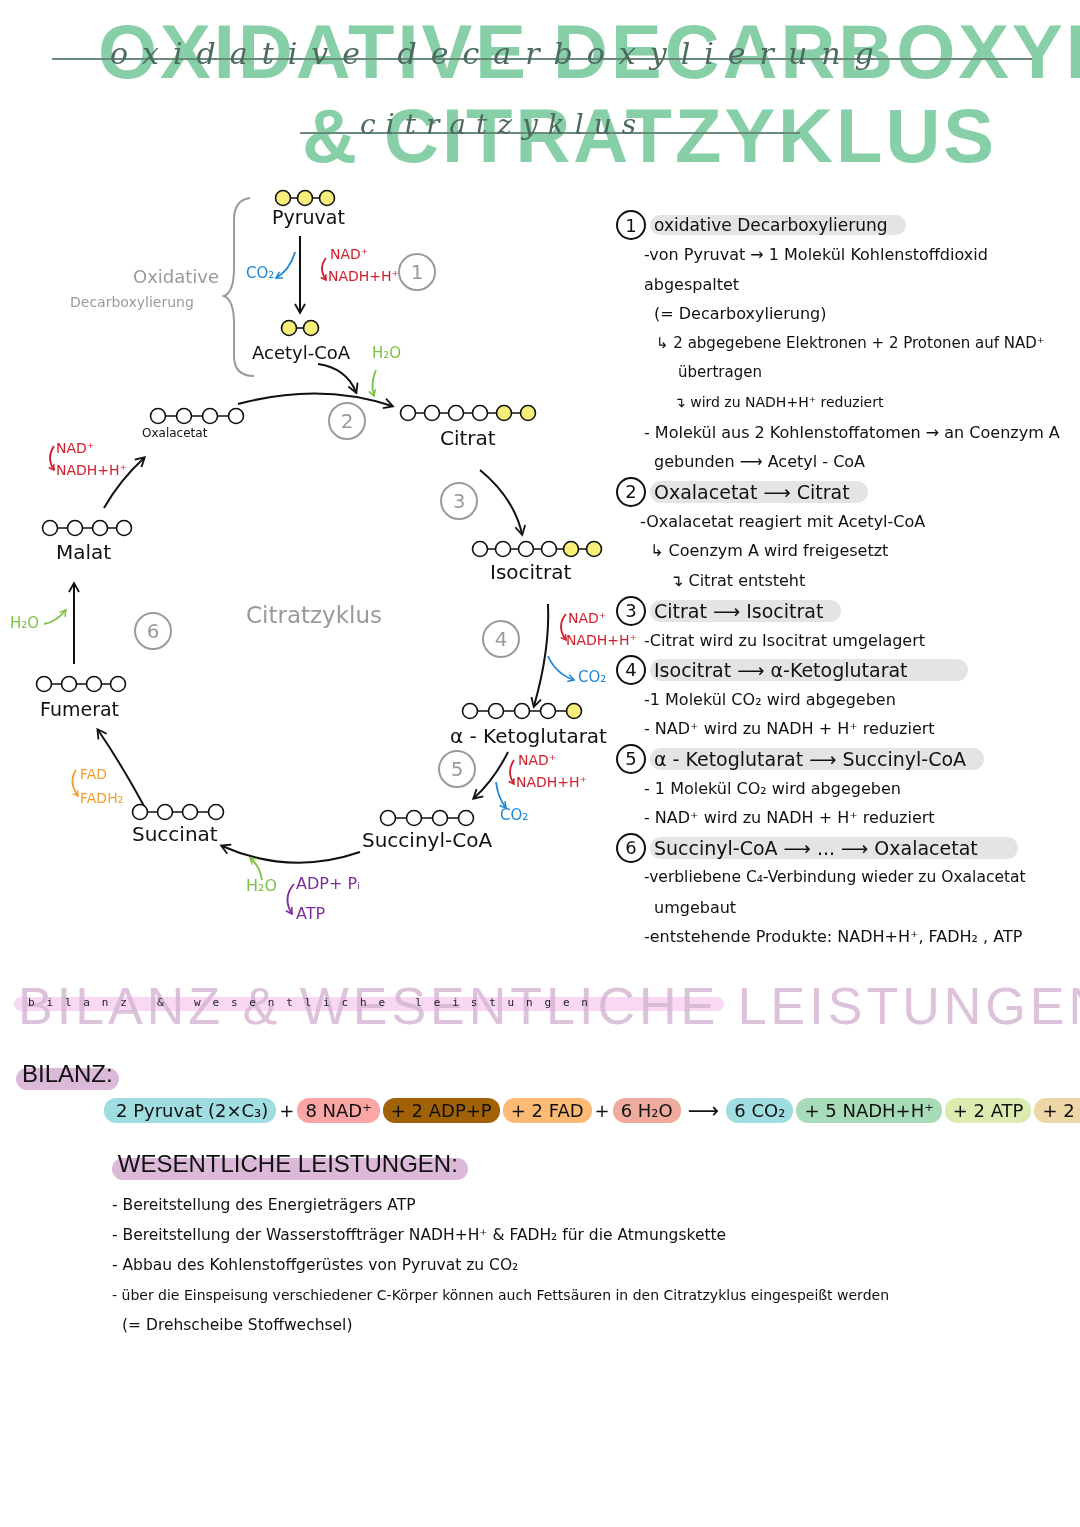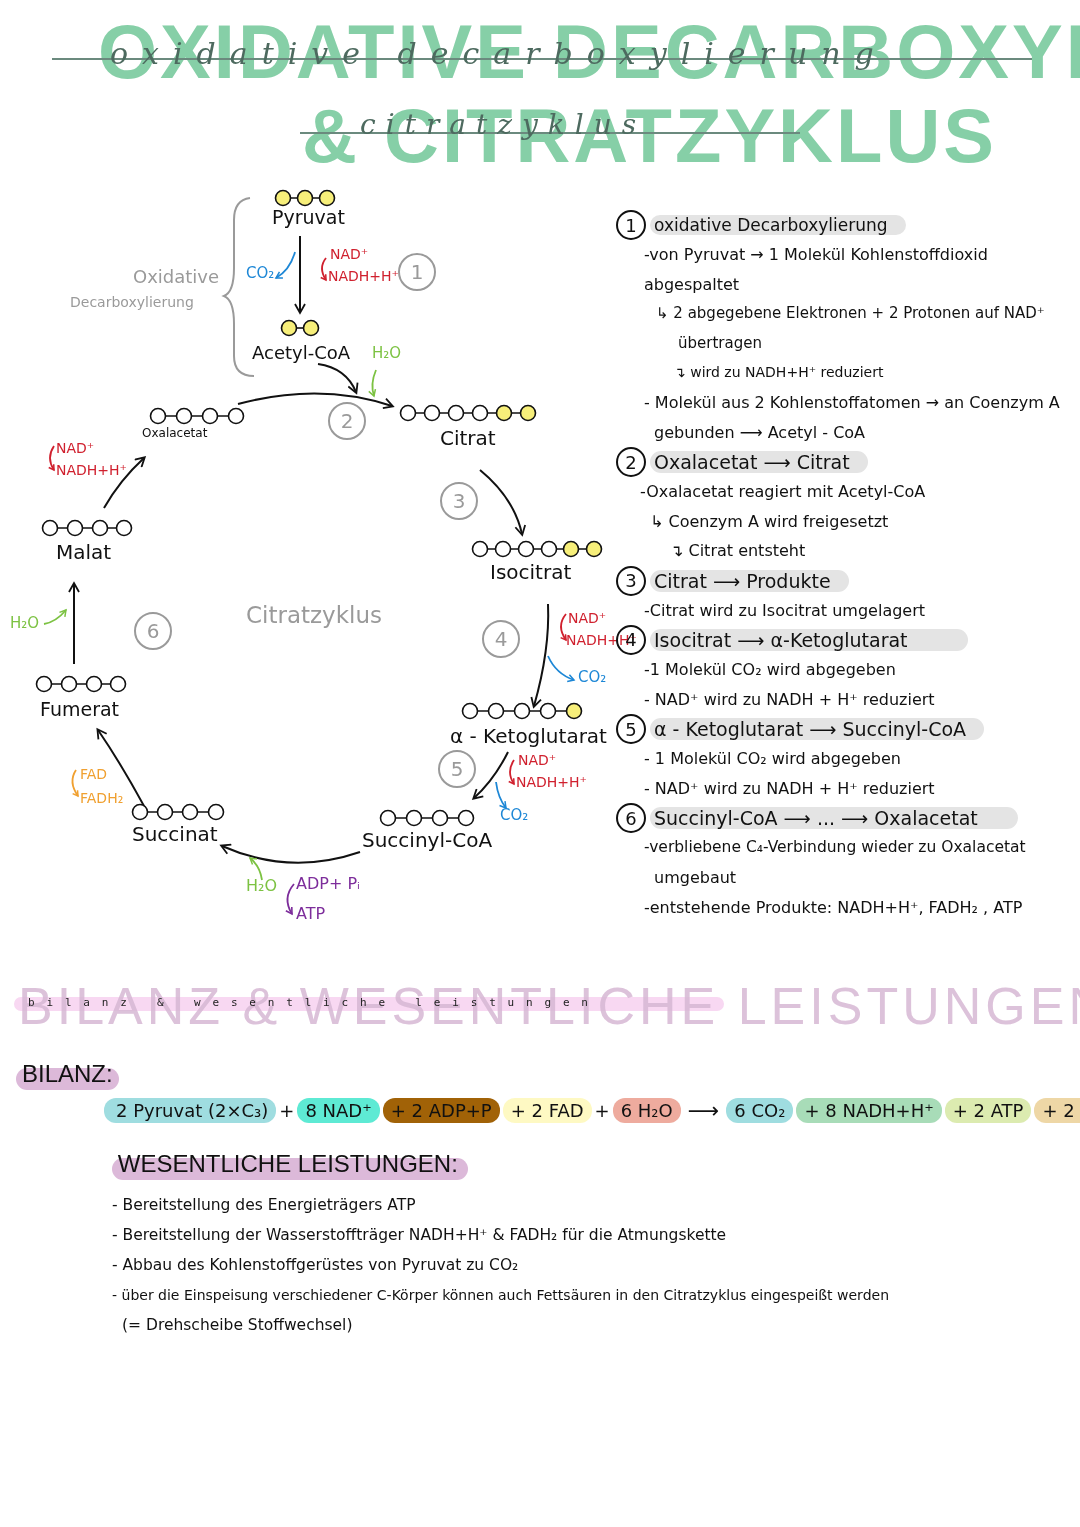--- a/index.html
+++ b/index.html
@@ -230,20 +230,21 @@
 
 <div class="abs" style="left:616px; top:210px; width:460px;">
 
   <div>
     <div class="note-head">
       <span class="note-circle">1</span>
       <span class="hl" style="font-size:17px;">oxidative Decarboxylierung</span>
     </div>
     <div style="padding-left:28px; line-height:29.6px;">
       <div class="note-line">-von Pyruvat → 1 Molekül Kohlenstoffdioxid abgespaltet</div>
+      <div class="note-line" style="padding-left:10px;">(= Decarboxylierung)</div>
       <div class="note-line" style="padding-left:12px; font-size:15px;">↳ 2 abgegebene Elektronen + 2 Protonen auf NAD⁺</div>
       <div class="note-line" style="padding-left:34px; font-size:15px;">übertragen</div>
       <div class="note-line" style="padding-left:30px; font-size:14px;">↴ wird zu NADH+H⁺ reduziert</div>
       <div class="note-line">- Molekül aus 2 Kohlenstoffatomen → an Coenzym A</div>
       <div class="note-line" style="padding-left:10px;">gebunden ⟶ Acetyl - CoA</div>
     </div>
   </div>
 
   <div>
     <div class="note-head">
@@ -253,21 +254,21 @@
     <div style="padding-left:24px; line-height:29.6px;">
       <div class="note-line">-Oxalacetat reagiert mit Acetyl-CoA</div>
       <div class="note-line" style="padding-left:10px;">↳ Coenzym A wird freigesetzt</div>
       <div class="note-line" style="padding-left:30px;">↴ Citrat entsteht</div>
     </div>
   </div>
 
   <div>
     <div class="note-head">
       <span class="note-circle">3</span>
-      <span class="hl">Citrat ⟶ Produkte</span>
+      <span class="hl">Citrat ⟶ Isocitrat</span>
     </div>
     <div style="padding-left:28px; line-height:29px;">
       <div class="note-line">-Citrat wird zu Isocitrat umgelagert</div>
     </div>
   </div>
 
   <div>
     <div class="note-head">
       <span class="note-circle">4</span>
       <span class="hl" style="padding-right:60px;">Isocitrat ⟶ α-Ketoglutarat</span>
@@ -308,28 +309,28 @@
   <div class="abs" style="left:28px; top:996px; font-family:'DejaVu Sans Mono',monospace; font-size:11px; color:#222; white-space:pre; letter-spacing:2.6px;">b i l a n z   &amp;   w e s e n t l i c h e   l e i s t u n g e n</div>
 
   <div class="abs sub-title" style="left:22px; top:1060px;">
     <div class="bg" style="right:-6px;"></div>
     <span class="t">BILANZ:</span>
   </div>
 
   <div class="abs" style="left:104px; top:1098px; display:flex; align-items:center; gap:3px; white-space:nowrap; font-family:'DejaVu Sans',sans-serif;">
     <span class="bal-seg" style="background:#9fdde0; padding-left:12px;">2 Pyruvat (2×C₃)</span>
     <span class="bal-seg" style="padding:0;">+</span>
-    <span class="bal-seg" style="background:#5eead4;text-align:right;">8 NAD⁺</span>
+    <span class="bal-seg" style="background:#fca5a5;text-align:right;">8 NAD⁺</span>
     <span class="bal-seg" style="background:#a16207;">+ 2 ADP+P</span>
-    <span class="bal-seg" style="background:#fef9c3;">+ 2 FAD</span>
+    <span class="bal-seg" style="background:#fdba74;">+ 2 FAD</span>
     <span class="bal-seg" style="padding:0;">+</span>
     <span class="bal-seg" style="background:#eeab9e;">6 H₂O</span>
     <span class="bal-seg" style="padding:0 4px; font-size:22px;">⟶</span>
     <span class="bal-seg" style="background:#9fdde0;">6 CO₂</span>
-    <span class="bal-seg" style="background:#a8dcb8;">+ 8 NADH+H⁺</span>
+    <span class="bal-seg" style="background:#a8dcb8;">+ 5 NADH+H⁺</span>
     <span class="bal-seg" style="background:#dcebb0;">+ 2 ATP</span>
     <span class="bal-seg" style="background:#eed7a6;">+ 2 FADH₂</span>
   </div>
 
   <div class="abs sub-title" style="left:22px; top:1150px;">
     <div class="bg"></div>
     <span class="t">WESENTLICHE LEISTUNGEN:</span>
   </div>
 
   <div class="abs" style="left:112px; top:1190px; line-height:30px; font-size:15.5px;">

